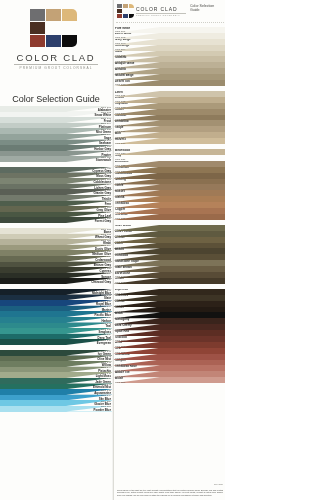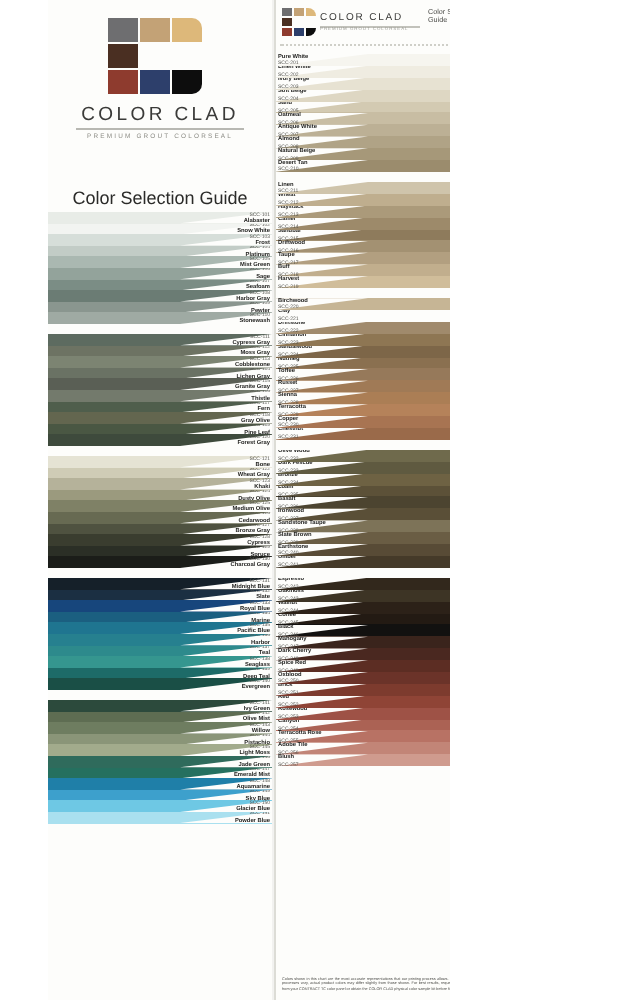--- a/index.html
+++ b/index.html
@@ -1,18 +1,18 @@
 <!DOCTYPE html>
 <html><head>
 <meta charset="utf-8">
 <style>
   html,body{margin:0;padding:0;background:#ffffff;}
   body{width:225px;height:500px;overflow:hidden;
        font-family:"Liberation Sans",sans-serif;}
-  #sheet{position:relative;width:225px;height:500px;background:#f2f2f0;margin-left:24px;}
+  #sheet{position:relative;width:225px;height:500px;background:#f2f2f0;}
 
   
   .panel{position:absolute;top:0;height:500px;background:#fdfdfb;overflow:hidden;}
   #panelL{left:0;width:112px;}
   #panelR{left:113px;width:112px;border-left:1px solid #dcdcd6;}
 
   
   #logoHead{position:absolute;left:0;top:0;width:112px;height:84px;background:#fdfdfb;}
   #logoGrid{position:absolute;left:30px;top:9px;width:52px;height:42px;}
   .lg{position:absolute;width:15px;height:12px;}

